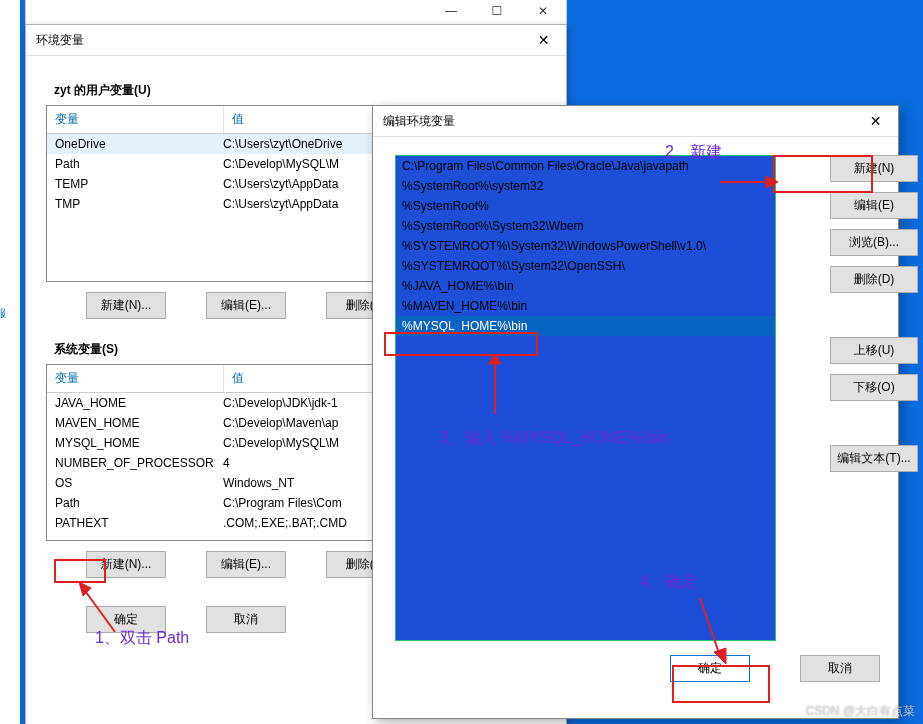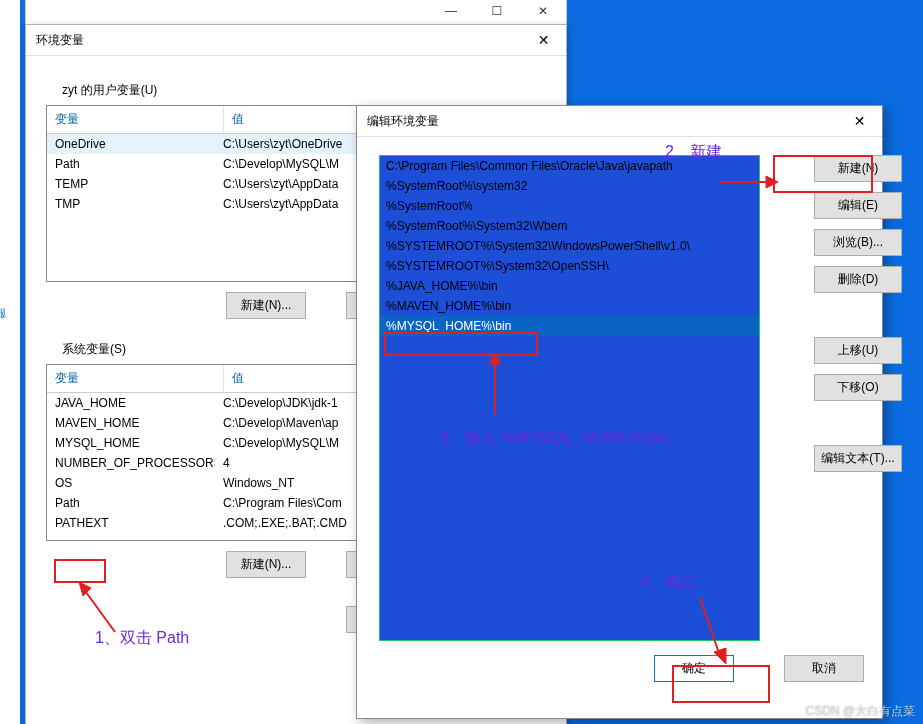--- a/index.html
+++ b/index.html
@@ -59,56 +59,56 @@
     border-bottom: 1px solid #e0e0e0;
     position: relative;
     font-size: 12px;
   }
   .dlg-close {
     position: absolute; right: 0; top: 0;
     width: 45px; height: 30px; text-align: center; line-height: 30px;
     font-size: 14px;
   }
   .dlg-body { padding: 18px 20px; }
-  .group-label { margin: 8px 0 6px 16px; font-size: 12px; }
+  .group-label { margin: 8px 0 6px 8px; font-size: 12px; font-weight: bold; }
   .vars-box {
     border: 1px solid #888;
     height: 175px;
     background: #fff;
     overflow: hidden;
   }
   .vars-header {
     display: flex; font-size: 12px; color: #0369a1;
     border-bottom: 1px solid #ccc;
   }
   .vars-header div {
     padding: 5px 8px; border-right: 1px solid #e5e5e5;
   }
   .col-name { width: 160px; }
   .col-value { flex: 1; }
   .vars-row { display:flex; font-size:12px; padding: 3px 0; }
   .vars-row .c1 { width: 160px; padding-left: 8px; white-space: nowrap; overflow: hidden; }
   .vars-row .c2 { flex:1; padding-left: 8px; white-space: nowrap; overflow: hidden; }
   .vars-row.sel { background: #e5f1fb; }
   .btn-row {
-    display:flex; justify-content:flex-end; gap:0; margin-top:10px;
+    display:flex; gap:0; margin-top:10px;
   }
   .btn {
     background: #e1e1e1; border: 1px solid #adadad;
     padding: 4px 0; width: 78px; text-align: center; font-size: 12px;
     cursor: pointer;
     margin-left: 40px;
   }
   .btn.wide { width: 86px; }
   .btn.primary { border: 1px solid #0078d7; background:#fff; }
 
   
   .edit-dialog {
     position: absolute;
-    left: 356px; top: 105px;
+    left: 372px; top: 105px;
     width: 525px; height: 612px;
     background: #fff;
     border: 1px solid #888;
     box-shadow: 4px 4px 12px rgba(0,0,0,0.3);
     z-index: 5;
   }
   .edit-body {
     padding: 18px 18px 14px 22px;
     display:flex; gap: 14px;
   }

